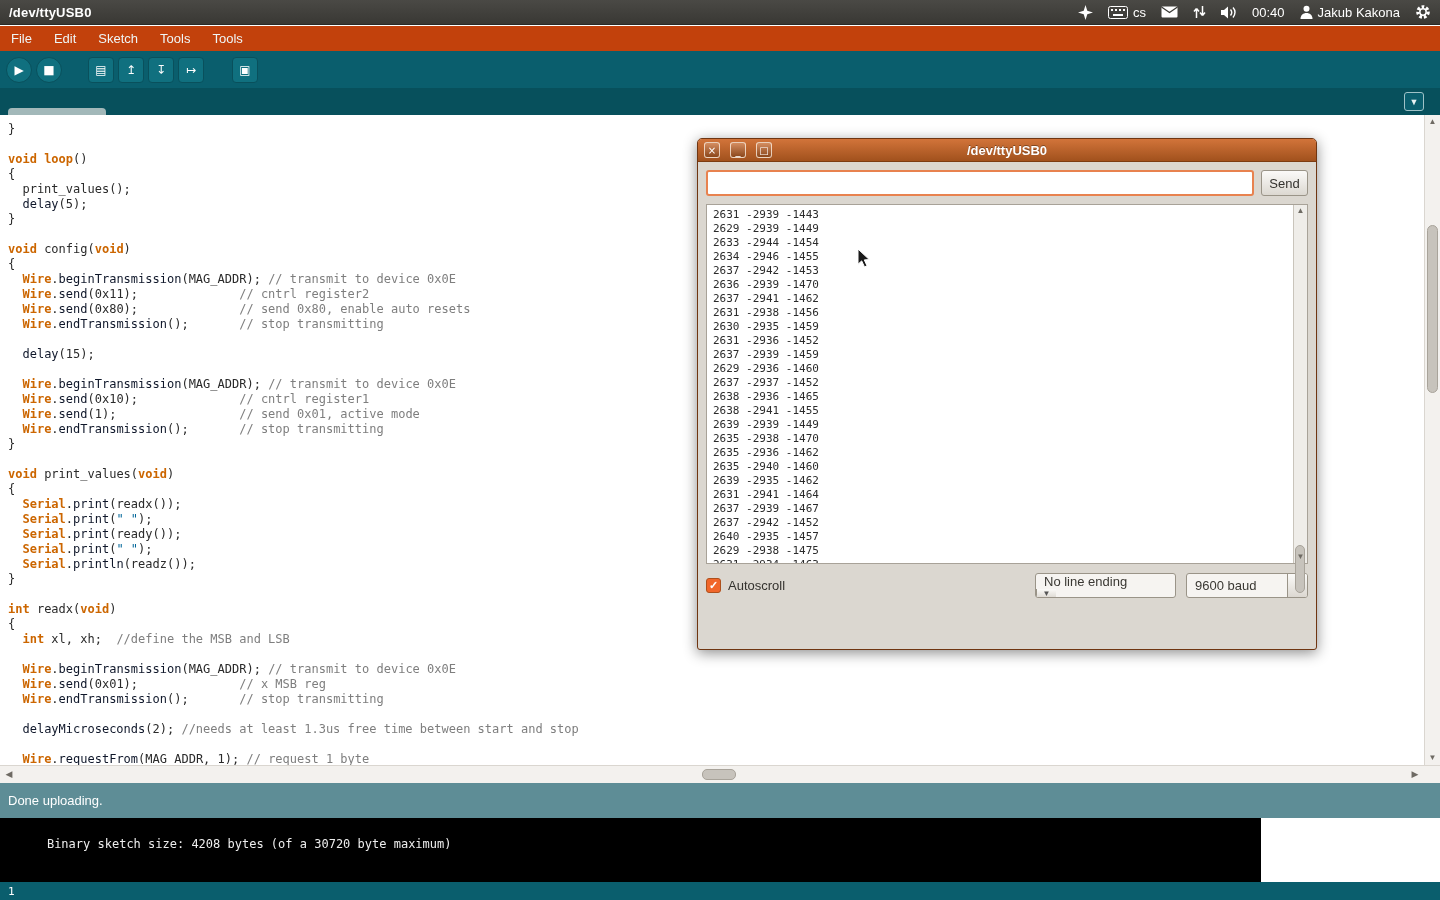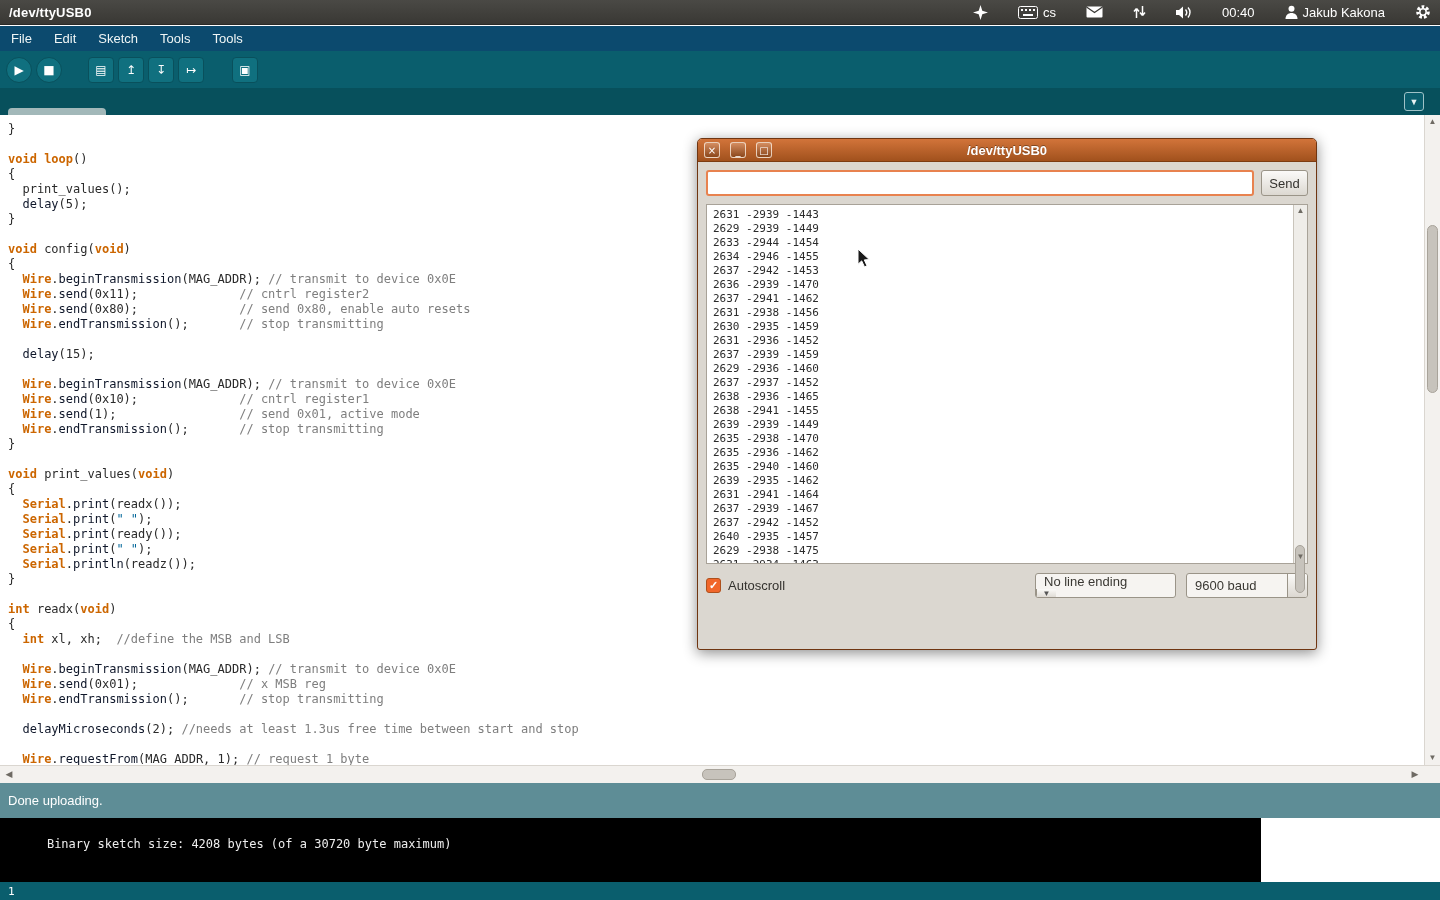--- a/index.html
+++ b/index.html
@@ -2,26 +2,26 @@
 <html><head>
 <meta charset="utf-8">
 <style>
   *{margin:0;padding:0;box-sizing:border-box;}
   html,body{width:1440px;height:900px;overflow:hidden;background:#fff;font-family:"Liberation Sans",sans-serif;}
   #screen{position:relative;width:1440px;height:900px;background:#fff;}
 
   
   .top-panel{position:absolute;left:0;top:0;width:1440px;height:25px;background:linear-gradient(#4a4945,#393834);color:#fff;display:flex;align-items:center;justify-content:space-between;padding:0 9px;font-size:13px;border-bottom:1px solid #2a2a27;z-index:20;}
   .panel-title{font-weight:bold;letter-spacing:.2px;}
-  .tray{display:flex;align-items:center;gap:30px;}
+  .tray{display:flex;align-items:center;gap:15px;}
   .tray-item{display:flex;align-items:center;gap:5px;}
   .tray svg{display:block;}
 
   
-  .menu-bar{position:absolute;left:0;top:26px;width:1440px;height:25px;background:#0c4a6e;display:flex;align-items:center;color:#EFF5F5;font-size:13px;}
+  .menu-bar{position:absolute;left:0;top:26px;width:1440px;height:25px;background:#c2410c;display:flex;align-items:center;color:#EFF5F5;font-size:13px;}
   .menu-item{padding:3px 11px;}
   .toolbar{position:absolute;left:0;top:51px;width:1440px;height:37px;background:#0A5E6D;display:flex;align-items:center;padding-left:6px;}
   .tb{width:26px;height:26px;background:#10707F;border:1px solid #09505c;color:#fff;display:flex;align-items:center;justify-content:center;font-size:12px;margin-right:4px;font-family:"DejaVu Sans",sans-serif;}
   .tb.round{border-radius:50%;}
   .tb.square{border-radius:4px;}
   .tb.gap{margin-left:22px;}
   .tb.gap2{margin-left:24px;}
 
   
   .tab-bar{position:absolute;left:0;top:88px;width:1440px;height:44px;background:#07505C;}

